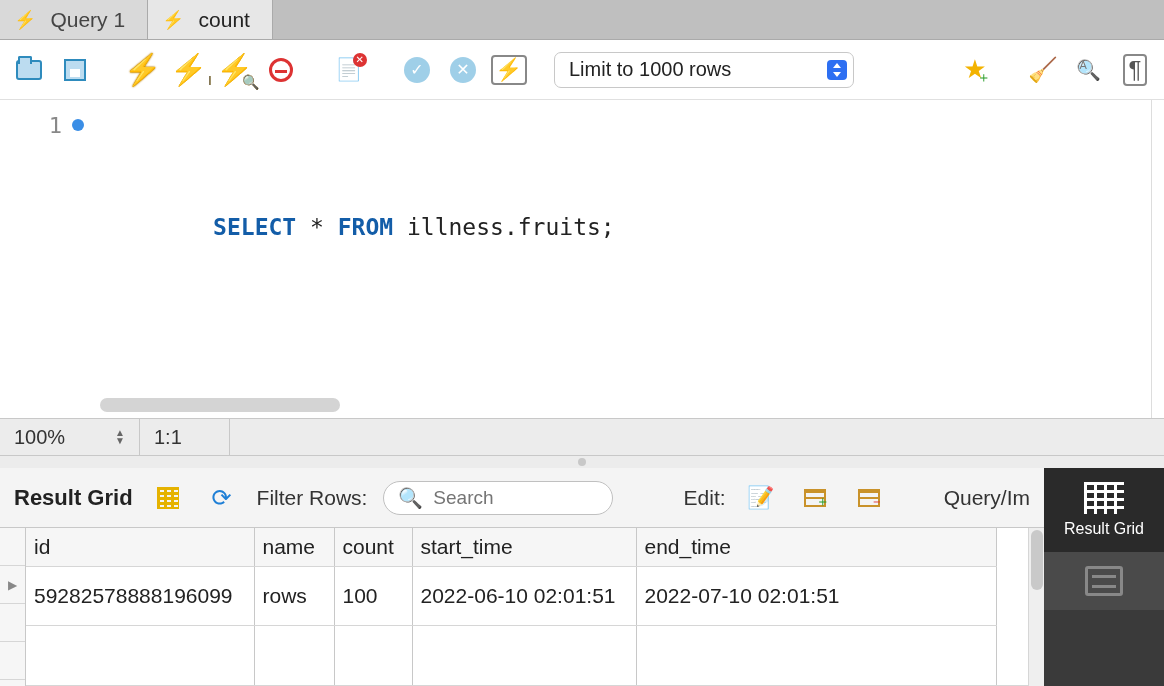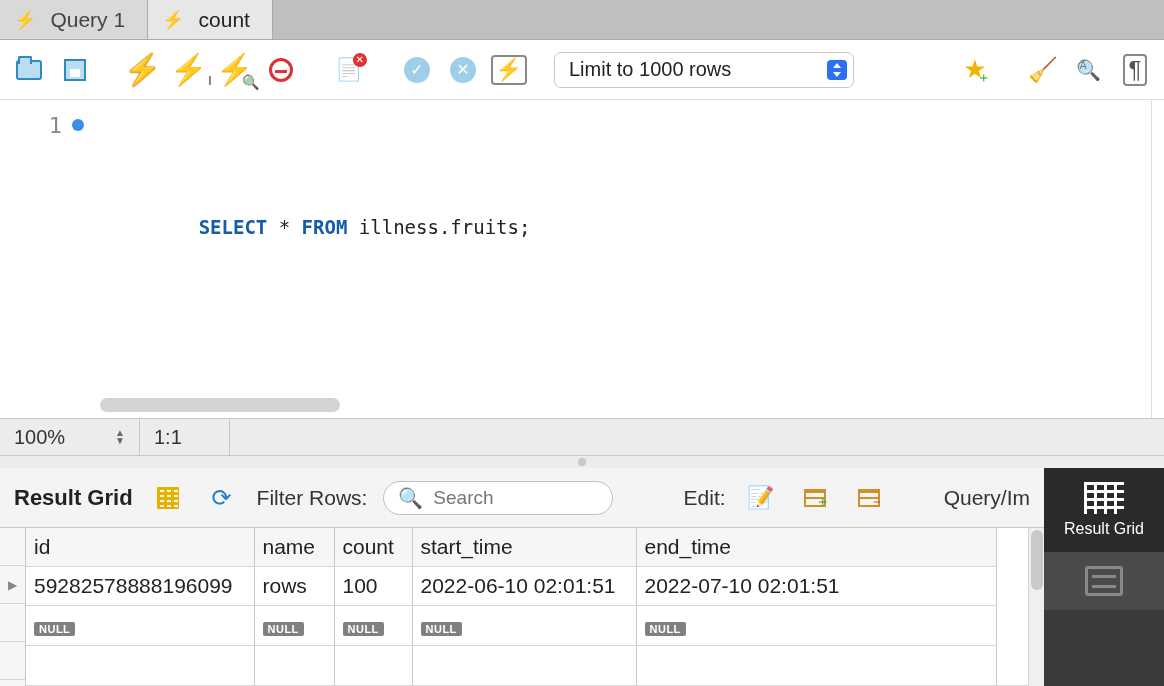--- a/index.html
+++ b/index.html
@@ -98,21 +98,21 @@
     flex-direction: column;
     align-items: flex-end;
   }
   .gutter-row { display:flex; align-items:center; gap:10px; padding-right:16px; height:34px;}
   .line-num { font-family: ui-monospace, Menlo, Consolas, monospace; font-size:22px; color:#888;}
   .bp-dot { width:12px; height:12px; background:#3a8ee6; border-radius:50%;}
   .code-area {
     flex: 1;
     padding-top: 8px;
     font-family: ui-monospace, Menlo, Consolas, monospace;
-    font-size: 19px;
+    font-size: 23px;
     line-height: 34px;
     white-space: pre;
     overflow: hidden;
     position: relative;
     border-right: 1px solid #ddd;
     margin-right: 12px;
   }
   .kw { color:#135da8; font-weight:600; }
   .plain { color:#222; }
   .hscroll {
@@ -420,27 +420,20 @@
         </thead>
         <tbody>
           <tr>
             <td>59282578888196099</td>
             <td>rows</td>
             <td>100</td>
             <td>2022-06-10 02:01:51</td>
             <td>2022-07-10 02:01:51</td>
           </tr>
           <tr>
-            <td><span class="null-pill">NULL</span></td>
-            <td><span class="null-pill">NULL</span></td>
-            <td><span class="null-pill">NULL</span></td>
-            <td><span class="null-pill">NULL</span></td>
-            <td><span class="null-pill">NULL</span></td>
-          </tr>
-          <tr>
             <td></td>
               <td></td>
               <td></td>
               <td></td>
               <td></td>
           </tr>
         </tbody>
       </table>
       <div style="flex:1;border-bottom:1px solid #d6d6d6;"></div>
       <div class="vscroll">

